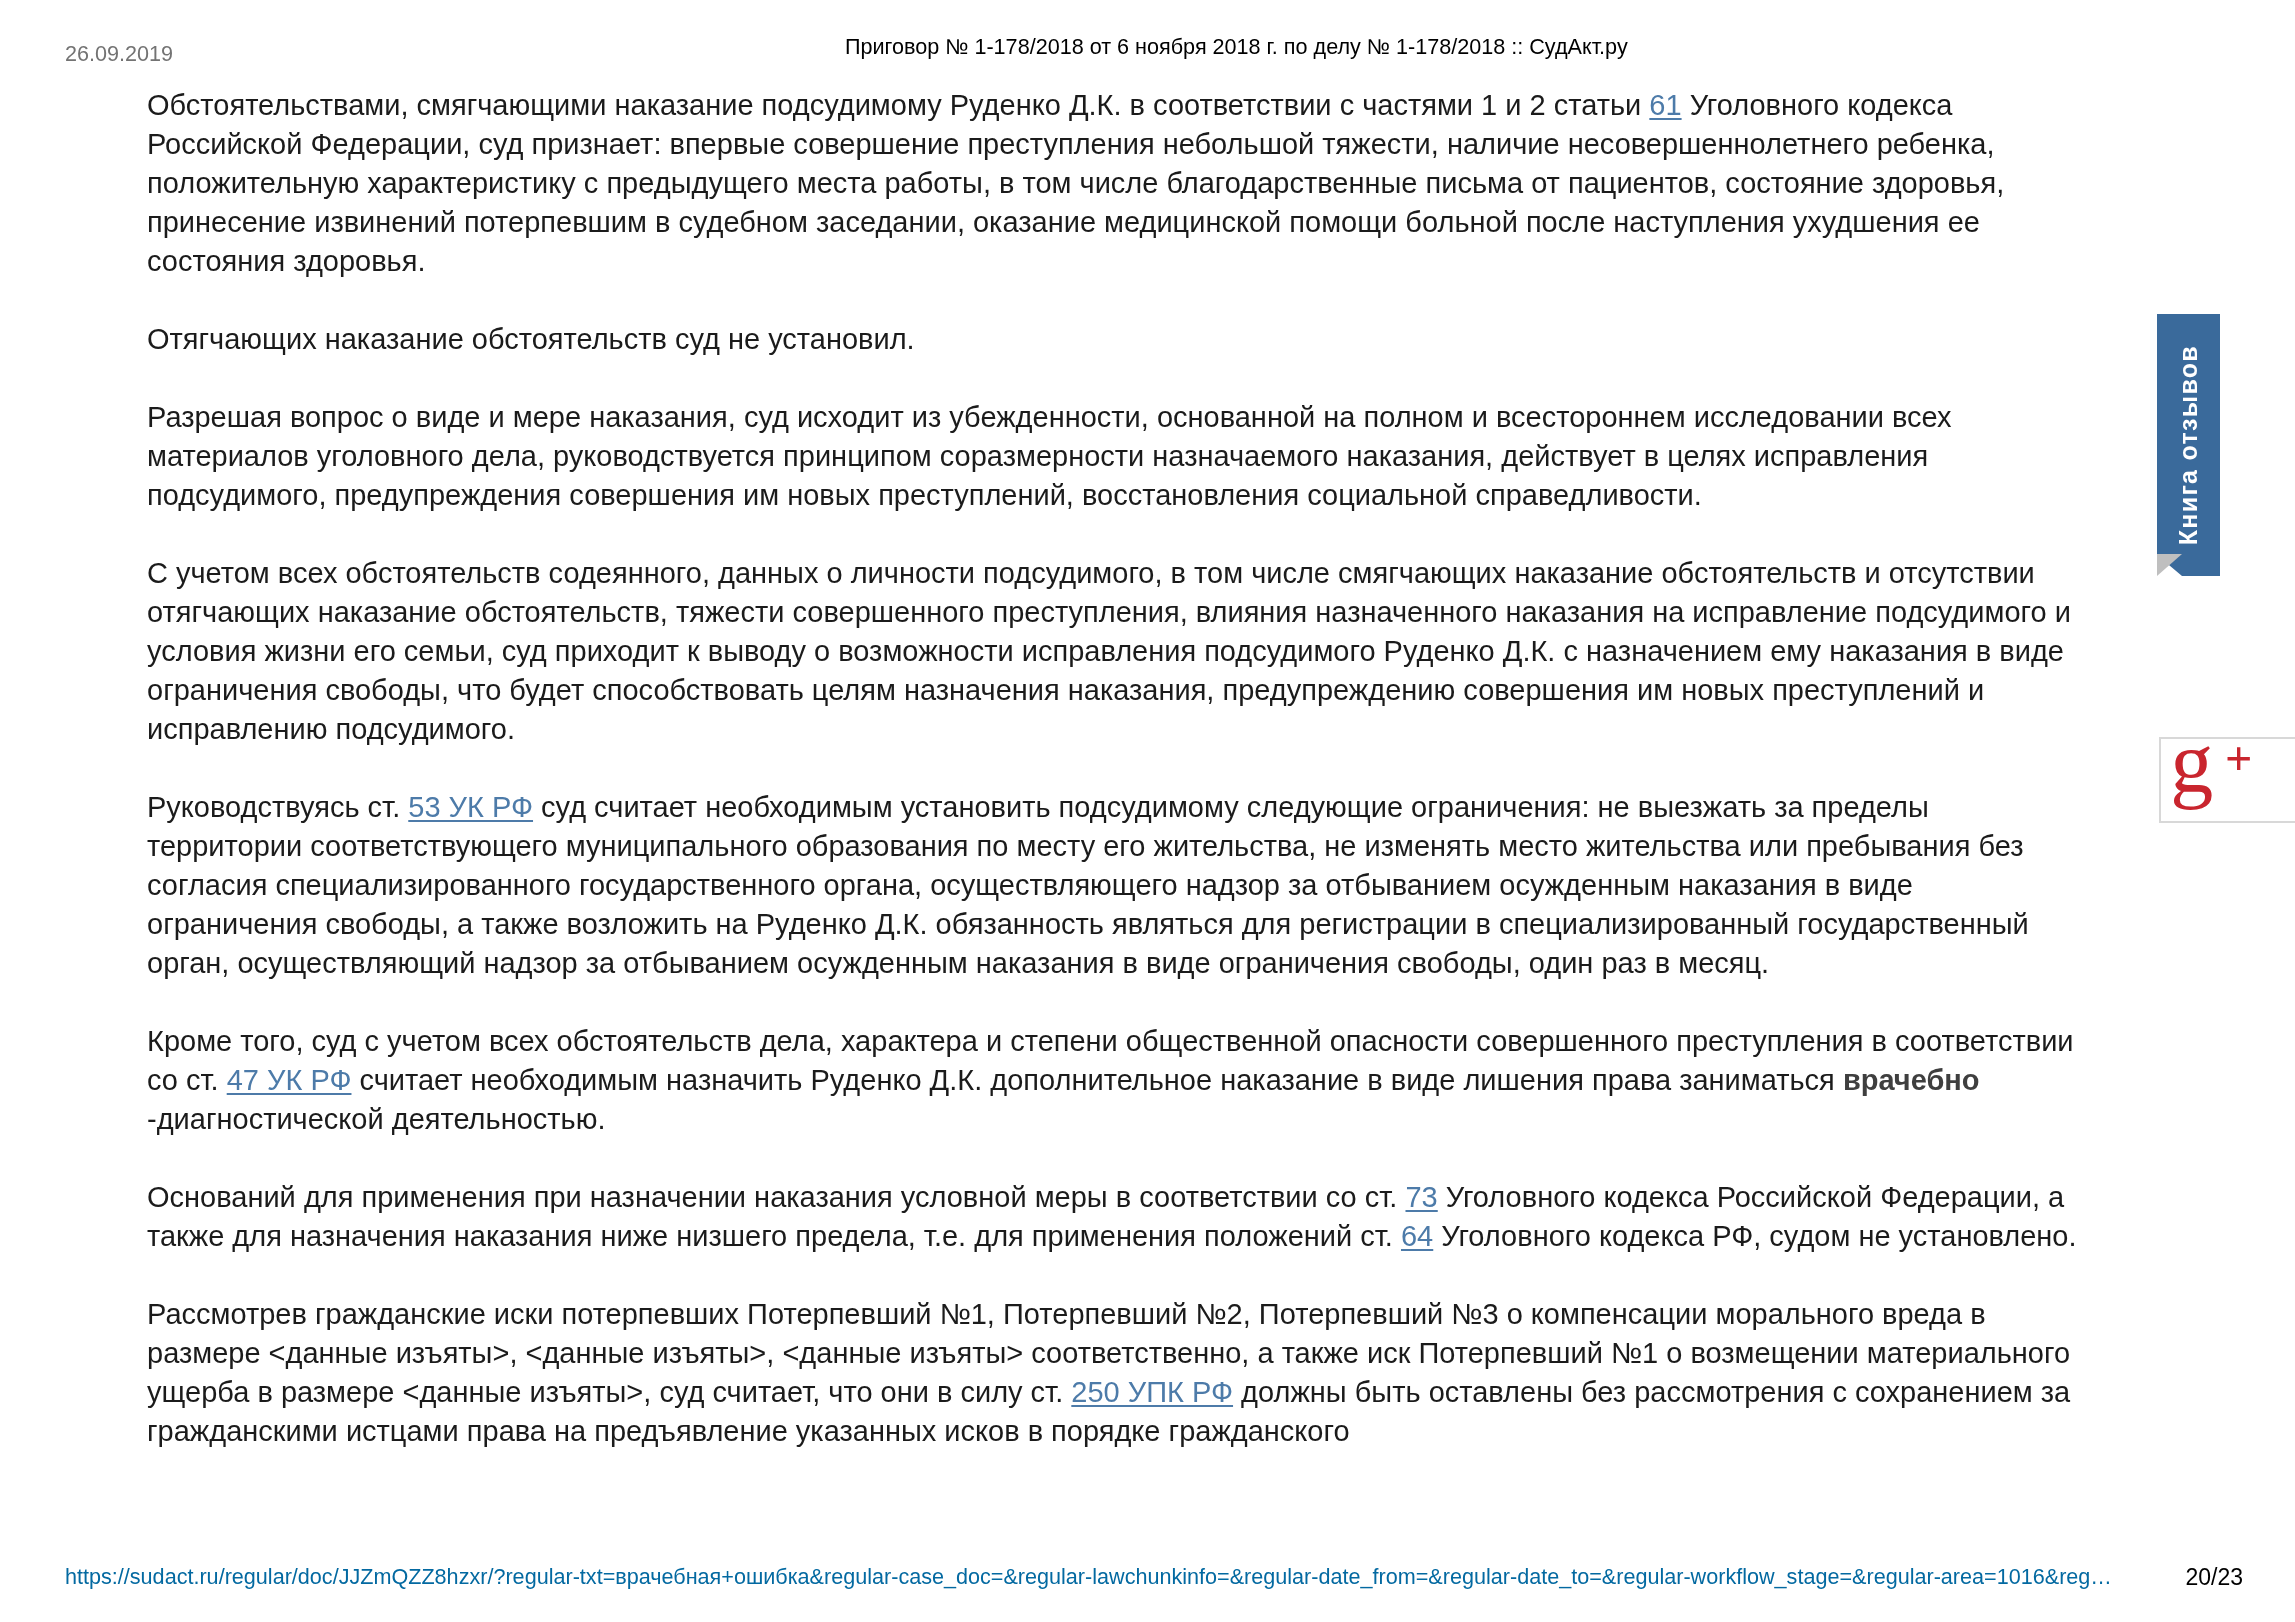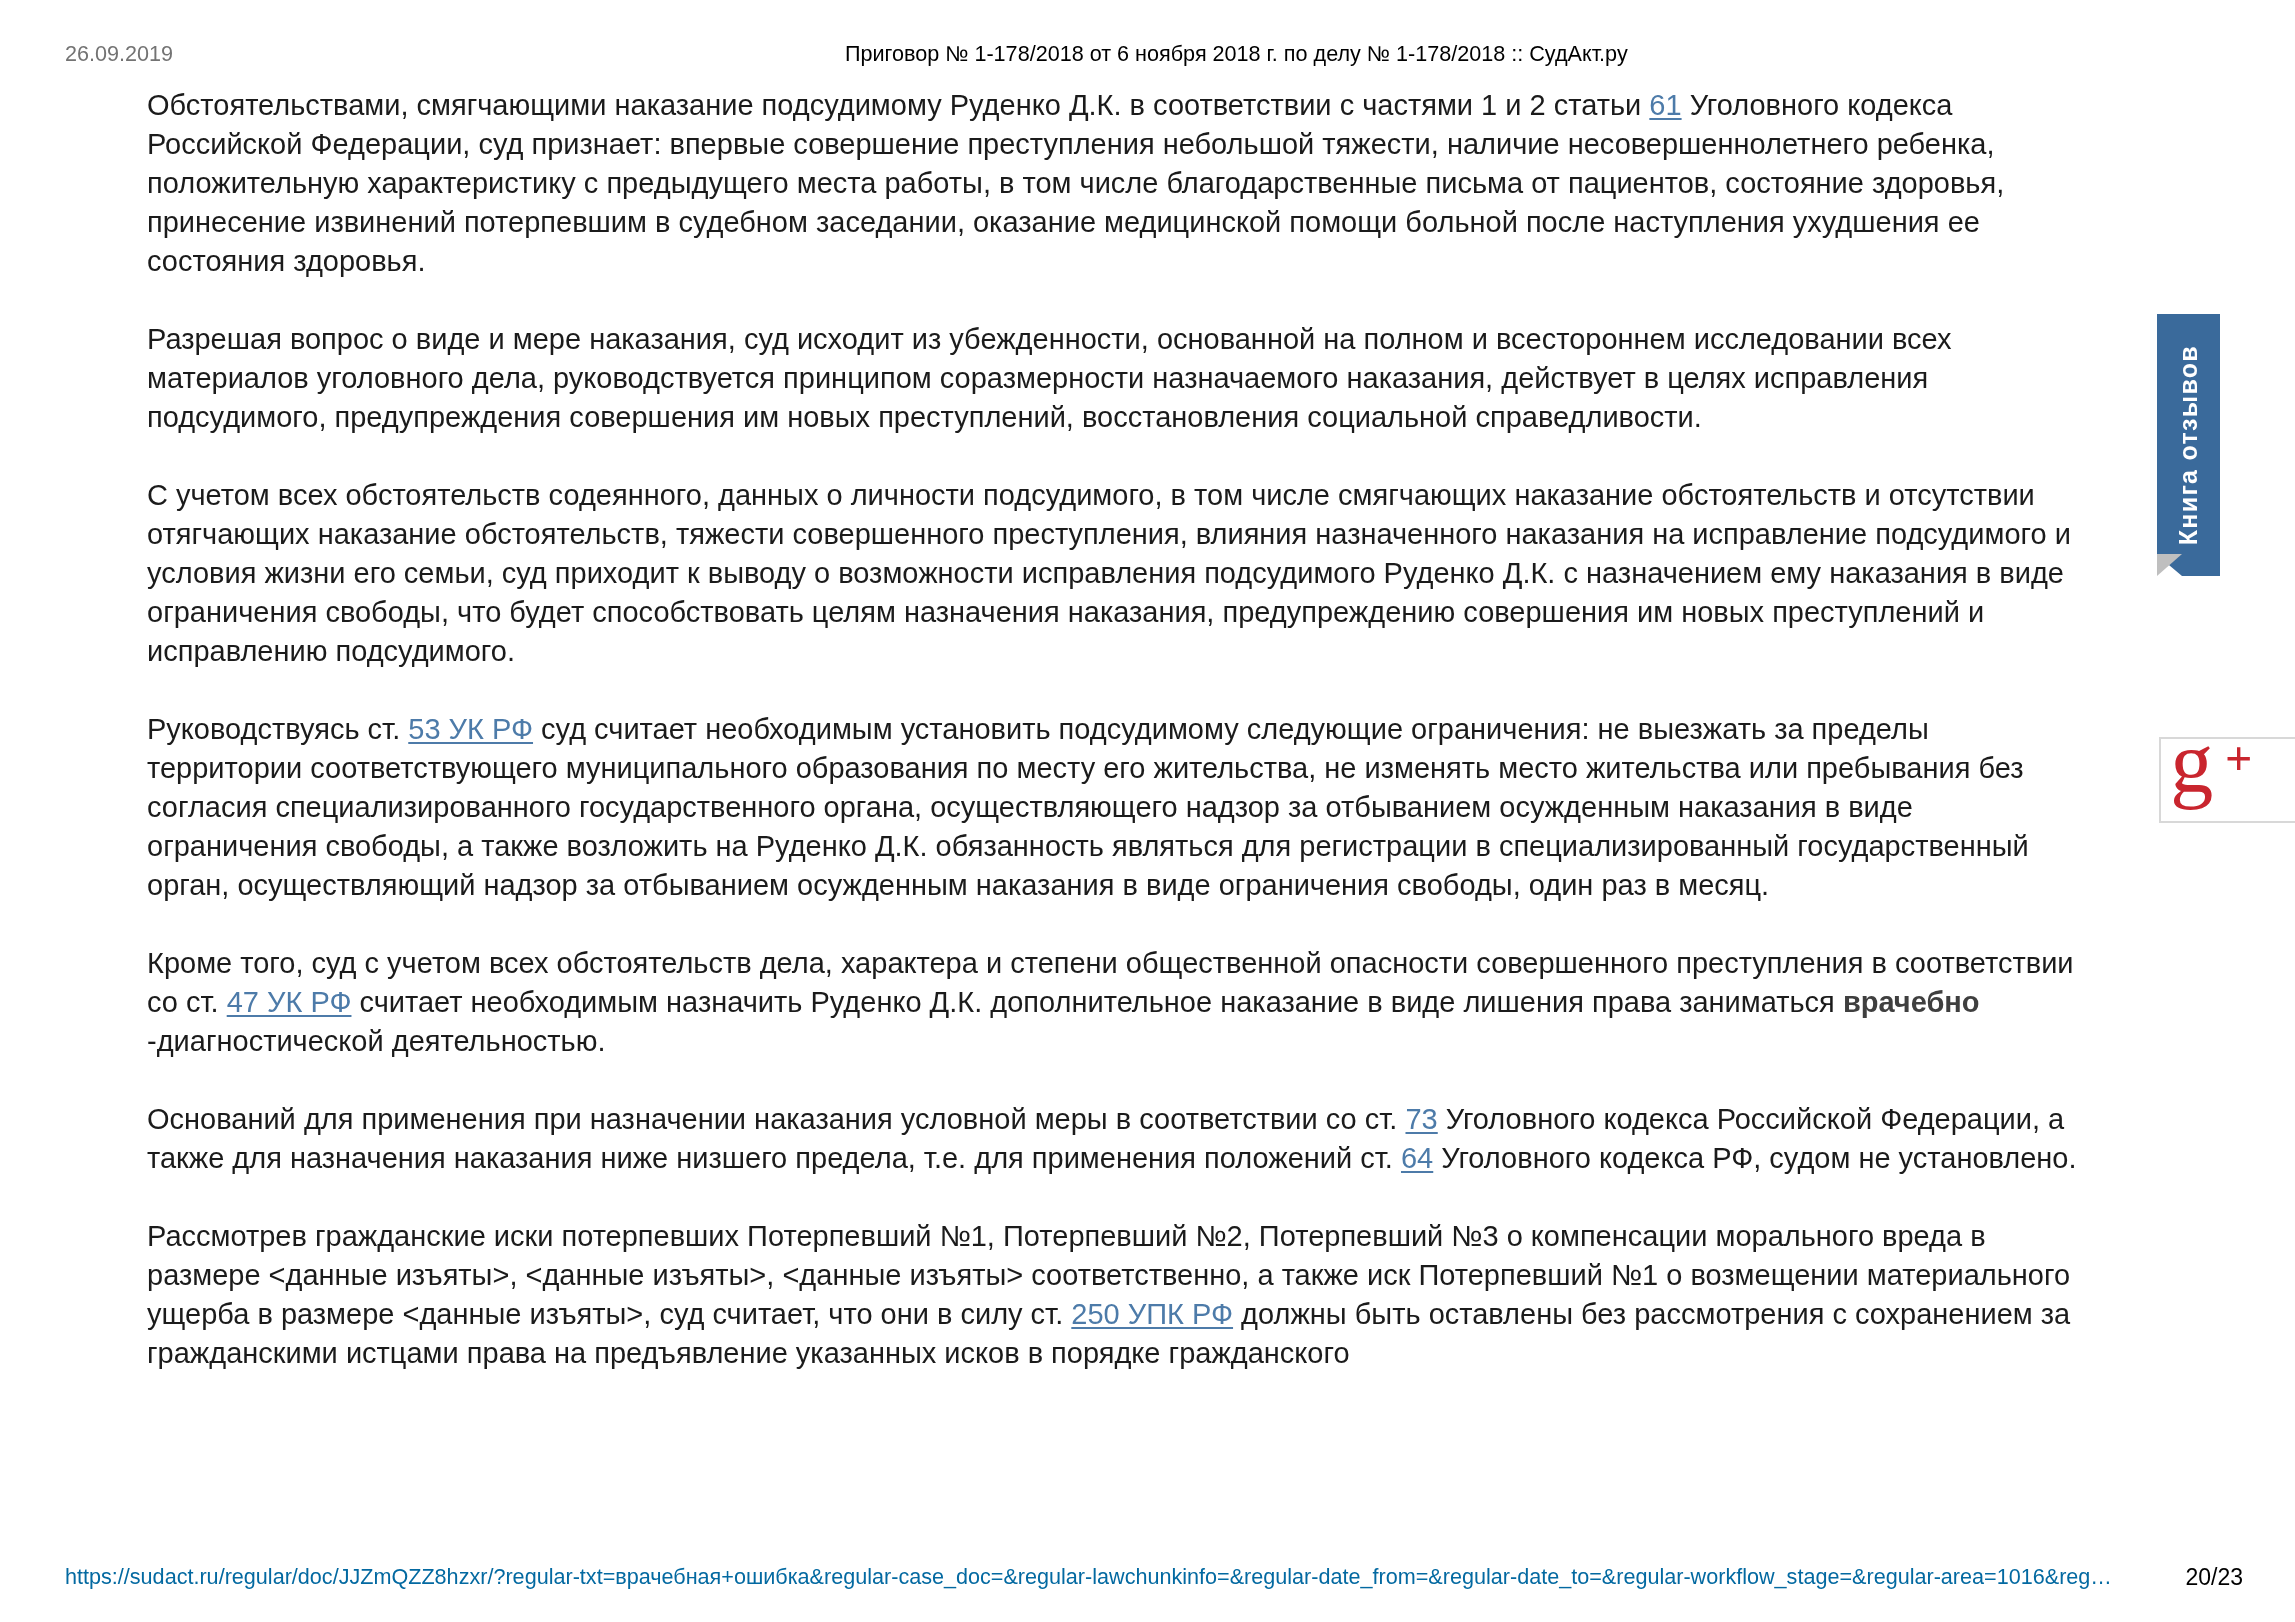--- a/index.html
+++ b/index.html
@@ -9,21 +9,21 @@
     font-family: "Liberation Sans", sans-serif;
     position: relative;
     overflow: hidden;
   }
   
   .hdr-date {
     position: absolute; left: 65px; top: 41px;
     font-size: 21.6px; color: #737373;
   }
   .hdr-title {
-    position: absolute; left: 845px; top: 41px;
+    position: absolute; left: 845px; top: 34px;
     font-size: 21.6px; color: #000; white-space: nowrap;
   }
   .ftr-url {
     position: absolute; left: 65px; top: 1564px;
     font-size: 21.6px; color: #0369a1; white-space: nowrap;
   }
   .ftr-page {
     position: absolute; right: 52px; top: 1564px;
     font-size: 23px; color: #000;
   }
@@ -91,20 +91,21 @@
   }
 </style>
 </head>
 <body>
 
 <div class="hdr-date">26.09.2019</div>
 <div class="hdr-title">Приговор № 1-178/2018 от 6 ноября 2018 г. по делу № 1-178/2018 :: СудАкт.ру</div>
 
 <div class="content">
     <p class="para"><span>Обстоятельствами, смягчающими наказание подсудимому Руденко Д.К. в соответствии с частями 1 и 2 статьи </span><a class="statute-link">61</a><span> Уголовного кодекса Российской Федерации, суд признает: впервые совершение преступления небольшой тяжести, наличие несовершеннолетнего ребенка, положительную характеристику с предыдущего места работы, в том числе благодарственные письма от пациентов, состояние здоровья, принесение извинений потерпевшим в судебном заседании, оказание медицинской помощи больной после наступления ухудшения ее состояния здоровья.</span></p>
+    <p class="para"><span>Отягчающих наказание обстоятельств суд не установил.</span></p>
     <p class="para"><span>Разрешая вопрос о виде и мере наказания, суд исходит из убежденности, основанной на полном и всестороннем исследовании всех материалов уголовного дела, руководствуется принципом соразмерности назначаемого наказания, действует в целях исправления подсудимого, предупреждения совершения им новых преступлений, восстановления социальной справедливости.</span></p>
     <p class="para"><span>С учетом всех обстоятельств содеянного, данных о личности подсудимого, в том числе смягчающих наказание обстоятельств и отсутствии отягчающих наказание обстоятельств, тяжести совершенного преступления, влияния назначенного наказания на исправление подсудимого и условия жизни его семьи, суд приходит к выводу о возможности исправления подсудимого Руденко Д.К. с назначением ему наказания в виде ограничения свободы, что будет способствовать целям назначения наказания, предупреждению совершения им новых преступлений и исправлению подсудимого.</span></p>
     <p class="para"><span>Руководствуясь ст. </span><a class="statute-link">53 УК РФ</a><span> суд считает необходимым установить подсудимому следующие ограничения: не выезжать за пределы территории соответствующего муниципального образования по месту его жительства, не изменять место жительства или пребывания без согласия специализированного государственного органа, осуществляющего надзор за отбыванием осужденным наказания в виде ограничения свободы, а также возложить на Руденко Д.К. обязанность являться для регистрации в специализированный государственный орган, осуществляющий надзор за отбыванием осужденным наказания в виде ограничения свободы, один раз в месяц.</span></p>
     <p class="para"><span>Кроме того, суд с учетом всех обстоятельств дела, характера и степени общественной опасности совершенного преступления в соответствии со ст. </span><a class="statute-link">47 УК РФ</a><span> считает необходимым назначить Руденко Д.К. дополнительное наказание в виде лишения права заниматься </span><span class="search-term">врачебно</span><span> -диагностической деятельностью.</span></p>
     <p class="para"><span>Оснований для применения при назначении наказания условной меры в соответствии со ст. </span><a class="statute-link">73</a><span> Уголовного кодекса Российской Федерации, а также для назначения наказания ниже низшего предела, т.е. для применения положений ст. </span><a class="statute-link">64</a><span> Уголовного кодекса РФ, судом не установлено.</span></p>
     <p class="para"><span>Рассмотрев гражданские иски потерпевших Потерпевший №1, Потерпевший №2, Потерпевший №3 о компенсации морального вреда в размере &lt;данные изъяты&gt;, &lt;данные изъяты&gt;, &lt;данные изъяты&gt; соответственно, а также иск Потерпевший №1 о возмещении материального ущерба в размере &lt;данные изъяты&gt;, суд считает, что они в силу ст. </span><a class="statute-link">250 УПК РФ</a><span> должны быть оставлены без рассмотрения с сохранением за гражданскими истцами права на предъявление указанных исков в порядке гражданского</span></p>
   </div>
 
 <div class="feedback-tab">
   <span class="tab-label">Книга отзывов</span>

